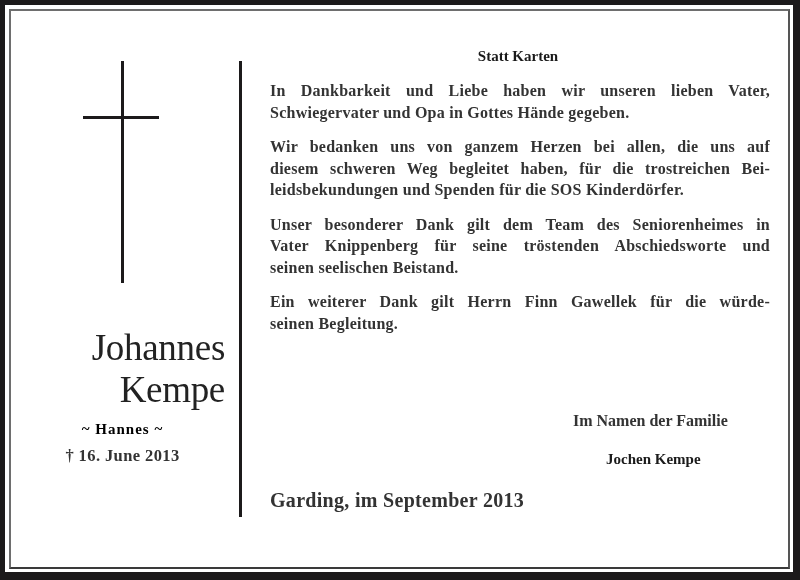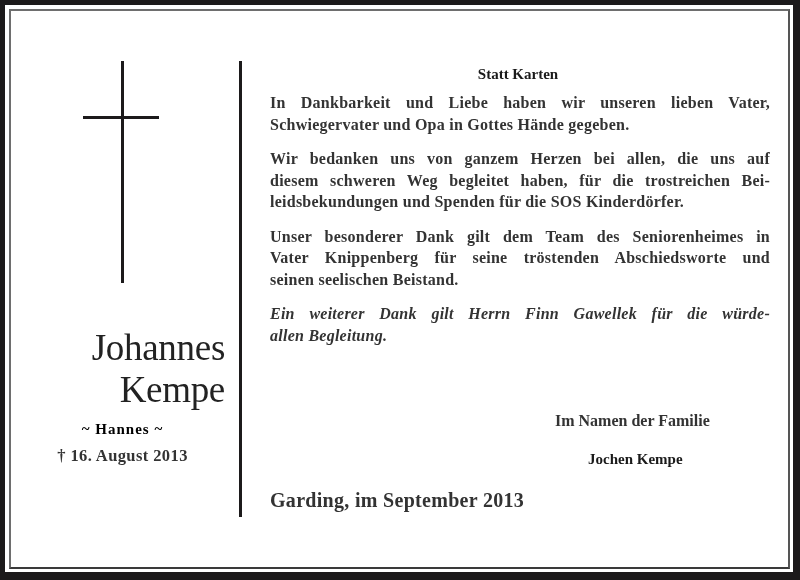--- a/index.html
+++ b/index.html
@@ -6,30 +6,30 @@
   body { width: 800px; height: 580px; position: relative; overflow: hidden; font-family: "Liberation Serif", "DejaVu Serif", serif; color: #222; }
   .outer { position: absolute; left: 0; top: 0; width: 800px; height: 580px; box-sizing: border-box; border-top: 5px solid #1c1a1b; border-left: 5px solid #1c1a1b; border-right: 7px solid #1c1a1b; border-bottom: 8px solid #1c1a1b; background: #fff; }
   .inner { position: absolute; left: 9px; top: 9px; width: 781px; height: 560px; box-sizing: border-box; border: 2px solid #6e6e6e; border-right-color: #555; border-bottom-color: #3a3a3a; }
   .cross-v { position: absolute; left: 121px; top: 61px; width: 3px; height: 222px; background: #1c1a1b; }
   .cross-h { position: absolute; left: 83px; top: 116px; width: 76px; height: 3px; background: #1c1a1b; }
   .divider { position: absolute; left: 239px; top: 61px; width: 3px; height: 456px; background: #1c1a1b; }
   .left-col { position: absolute; left: 20px; width: 205px; top: 327px; text-align: center; }
   .name { font-size: 37px; line-height: 42px; color: #222; letter-spacing: -0.3px; text-align: right; }
   .nickname { font-size: 15px; font-weight: bold; color: #000000; letter-spacing: 1px; margin-top: 8px; line-height: 20px; }
   .death { font-size: 16.5px; font-weight: bold; color: #333; letter-spacing: 0.4px; margin-top: 6px; line-height: 22px; }
-  .right-col { position: absolute; left: 270px; width: 500px; top: 64px; }
+  .right-col { position: absolute; left: 270px; width: 500px; top: 46px; }
   .heading { text-align: center; font-weight: bold; font-size: 15px; line-height: 20px; color: #1a1a1a; margin-left: -4px; }
   .para { font-size: 16px; line-height: 21.5px; font-weight: bold; color: #333; text-align: justify; text-align-last: left; margin: 0; hyphens: manual; letter-spacing: 0.25px; }
   .para .ln { display: block; text-align: justify; text-align-last: justify; }
   .para .ln.last { text-align-last: left; }
-  .p1 { margin-top: 8px; }
+  .p1 { margin-top: 14px; }
   .p2 { margin-top: 13px; }
   .p3 { margin-top: 13px; }
-  .p4 { margin-top: 13px; font-style: italic; }
-  .signoff { position: absolute; left: 266px; width: 500px; top: 411px; }
+  .p4 { margin-top: 13px; }
+  .signoff { position: absolute; left: 284px; width: 500px; top: 411px; }
   .family-line { margin-left: 289px; font-size: 16px; font-weight: bold; color: #333; line-height: 20px; }
   .signer { margin-left: 322px; margin-top: 18px; font-size: 15px; font-weight: bold; color: #1a1a1a; line-height: 20px; }
   .place-date { position: absolute; left: 270px; top: 490px; font-size: 20px; font-weight: bold; color: #333; letter-spacing: 0.3px; line-height: 20px; }
 </style>
 </head>
 <body>
 
 <div class="outer"></div>
 <div class="inner"></div>
 
@@ -37,21 +37,21 @@
   <div class="cross-v"></div>
   <div class="cross-h"></div>
 </div>
 
 <div class="divider"></div>
 
 <div class="left-col">
   <div class="name">Johannes</div>
   <div class="name">Kempe</div>
   <div class="nickname">~ Hannes ~</div>
-  <div class="death">† 16. August 2013</div>
+  <div class="death">† 16. June 2013</div>
 </div>
 
 <div class="right-col">
   <div class="heading">Statt Karten</div>
 
   <p class="para p1">
     <span class="ln">In Dankbarkeit und Liebe haben wir unseren lieben Vater,</span>
     <span class="ln last">Schwiegervater und Opa in Gottes Hände gegeben.</span>
   </p>
 
@@ -62,21 +62,21 @@
   </p>
 
   <p class="para p3">
     <span class="ln">Unser besonderer Dank gilt dem Team des Seniorenheimes in</span>
     <span class="ln">Vater Knippenberg für seine tröstenden Abschiedsworte und</span>
     <span class="ln last">seinen seelischen Beistand.</span>
   </p>
 
   <p class="para p4">
     <span class="ln">Ein weiterer Dank gilt Herrn Finn Gawellek für die würde-</span>
-    <span class="ln last">allen Begleitung.</span>
+    <span class="ln last">seinen Begleitung.</span>
   </p>
 </div>
 
 <div class="signoff">
   <div class="family-line">Im Namen der Familie</div>
   <div class="signer">Jochen Kempe</div>
 </div>
 
 <div class="place-date">Garding, im September 2013</div>
 

